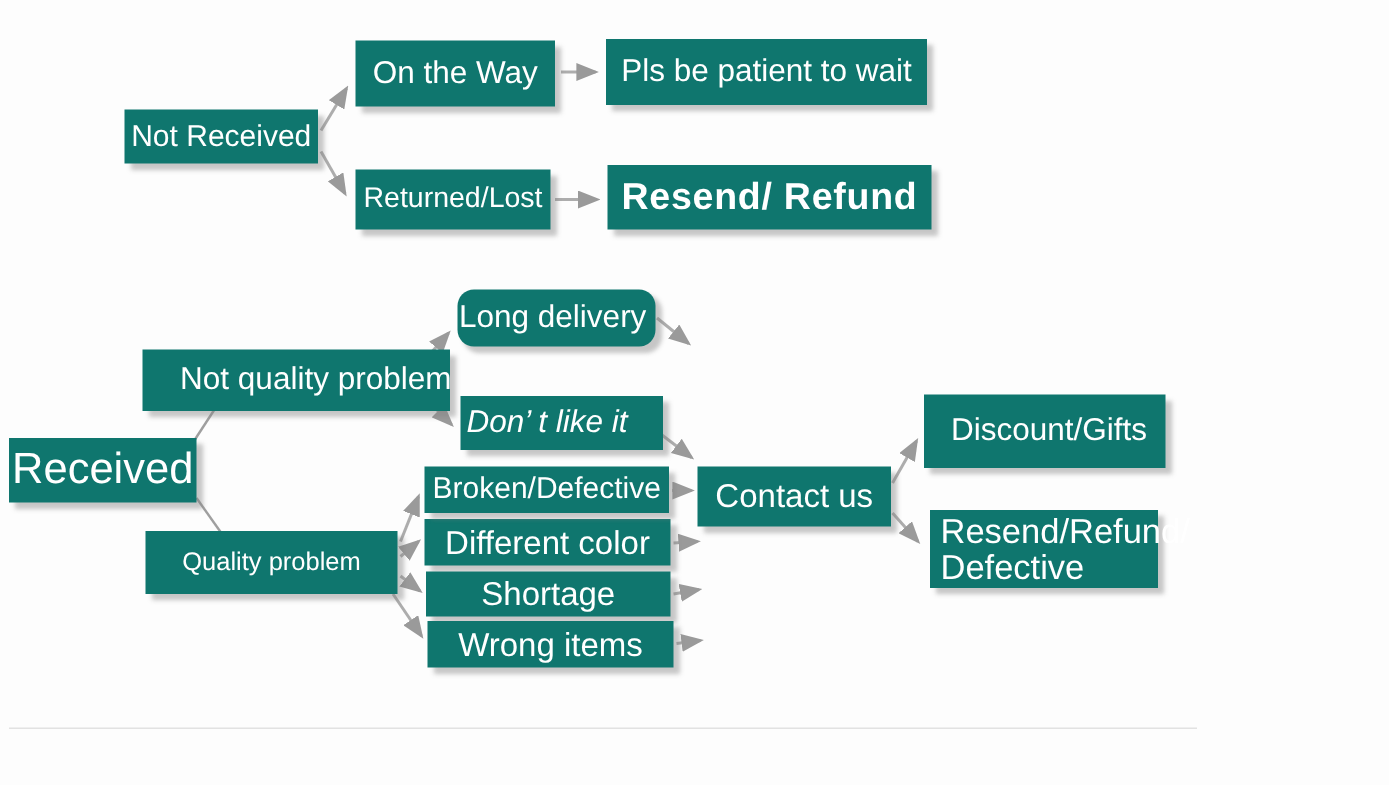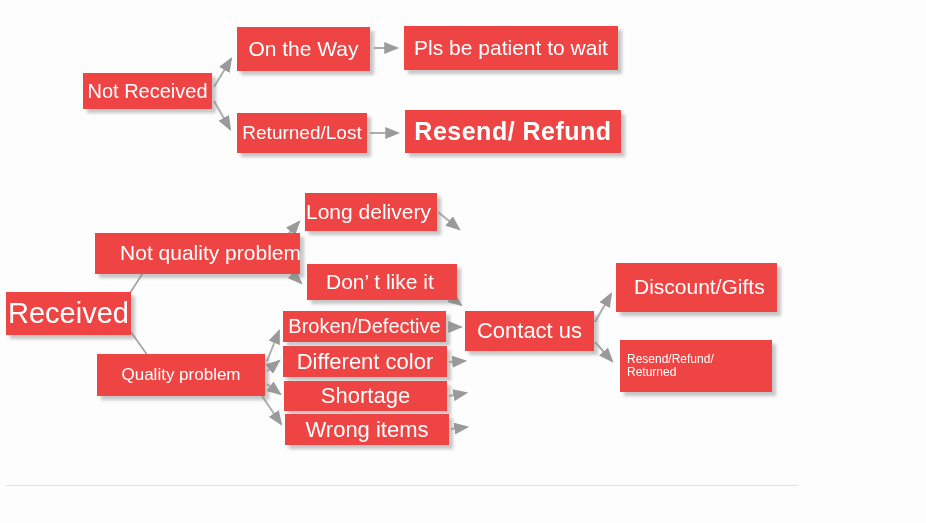--- a/index.html
+++ b/index.html
@@ -6,49 +6,49 @@
   .canvas{
     position:relative;
     width:926px;height:523px;
     background:#fdfdfd;
     overflow:hidden;
     font-family:"Liberation Sans", sans-serif;
   }
   .arrows{position:absolute;left:0;top:0;width:926px;height:523px;}
   .node{
     position:absolute;
-    background:#ef4444;
+    background:#0f766e;
     color:#ffffff;
     display:flex;
     align-items:center;
     justify-content:center;
     box-shadow:4px 4px 3px rgba(130,130,130,0.45);
     white-space:nowrap;
     line-height:1.05;
   }
   .node.left{justify-content:flex-start;}
   .node.twoline{white-space:normal;flex-direction:column;align-items:flex-start;justify-content:center;}
   
   #n-not-received   {left:83px;  top:73px;  width:129px; height:36px; font-size:20px;}
   #n-on-the-way     {left:237px; top:27px;  width:133px; height:44px; font-size:21px;}
   #n-pls-wait       {left:404px; top:26px;  width:214px; height:44px; font-size:21px;}
   #n-returned-lost  {left:237px; top:113px; width:130px; height:40px; font-size:19px;}
   #n-resend-refund  {left:405px; top:110px; width:216px; height:43px; font-size:25px; font-weight:600; letter-spacing:0.5px;}
   #n-received       {left:6px;   top:292px; width:125px; height:43px; font-size:29px;}
   #n-not-quality    {left:95px;  top:233px; width:179px; height:41px; font-size:21px;padding-left:26px;}
-  #n-long-delivery  {left:305px; top:193px; width:131px; height:38px; font-size:21px; padding-left:1px;}
-  #n-dont-like      {left:307px; top:264px; width:131px; height:36px; font-size:21px; padding-left:19px;}
+  #n-long-delivery  {left:305px; top:193px; width:131px; height:38px; font-size:21px; padding-left:1px;border-radius:11px;}
+  #n-dont-like      {left:307px; top:264px; width:131px; height:36px; font-size:21px; padding-left:4px;font-style:italic;}
   #n-broken         {left:283px; top:311px; width:163px; height:31px; font-size:20px;}
   #n-different      {left:283px; top:346px; width:164px; height:31px; font-size:22px;}
   #n-shortage       {left:284px; top:381px; width:163px; height:30px; font-size:22px;}
   #n-wrong          {left:285px; top:414px; width:164px; height:31px; font-size:22px;}
   #n-quality        {left:97px;  top:354px; width:168px; height:42px; font-size:17px;}
   #n-contact        {left:465px; top:311px; width:129px; height:40px; font-size:22px;}
   #n-discount       {left:616px; top:263px; width:143px; height:49px; font-size:21px; padding-left:18px;}
-  #n-rrd            {left:620px; top:340px; width:145px; height:52px; font-size:12px; padding-left:7px;}
+  #n-rrd            {left:620px; top:340px; width:145px; height:52px; font-size:23px; padding-left:7px;}
   .divider{
     position:absolute;
     left:6px; top:485px; width:792px; height:1px;
     background:#e2e2e2;
   }
 </style>
 </head>
 <body>
 
 <div class="canvas">
@@ -99,17 +99,17 @@
   <div class="node left" id="n-dont-like">Don’ t like it</div>
   <div class="node" id="n-different">Different color</div>
   <div class="node" id="n-broken">Broken/Defective</div>
   <div class="node" id="n-shortage">Shortage</div>
   <div class="node" id="n-wrong">Wrong items</div>
   <div class="node" id="n-quality">Quality problem</div>
   <div class="node" id="n-contact">Contact us</div>
   <div class="node left" id="n-discount">Discount/Gifts</div>
   <div class="node twoline" id="n-rrd">
     <span>Resend/Refund/</span>
-    <span>Returned</span>
+    <span>Defective</span>
   </div>
 
   <div class="divider"></div>
 </div>
 
 </body></html>

